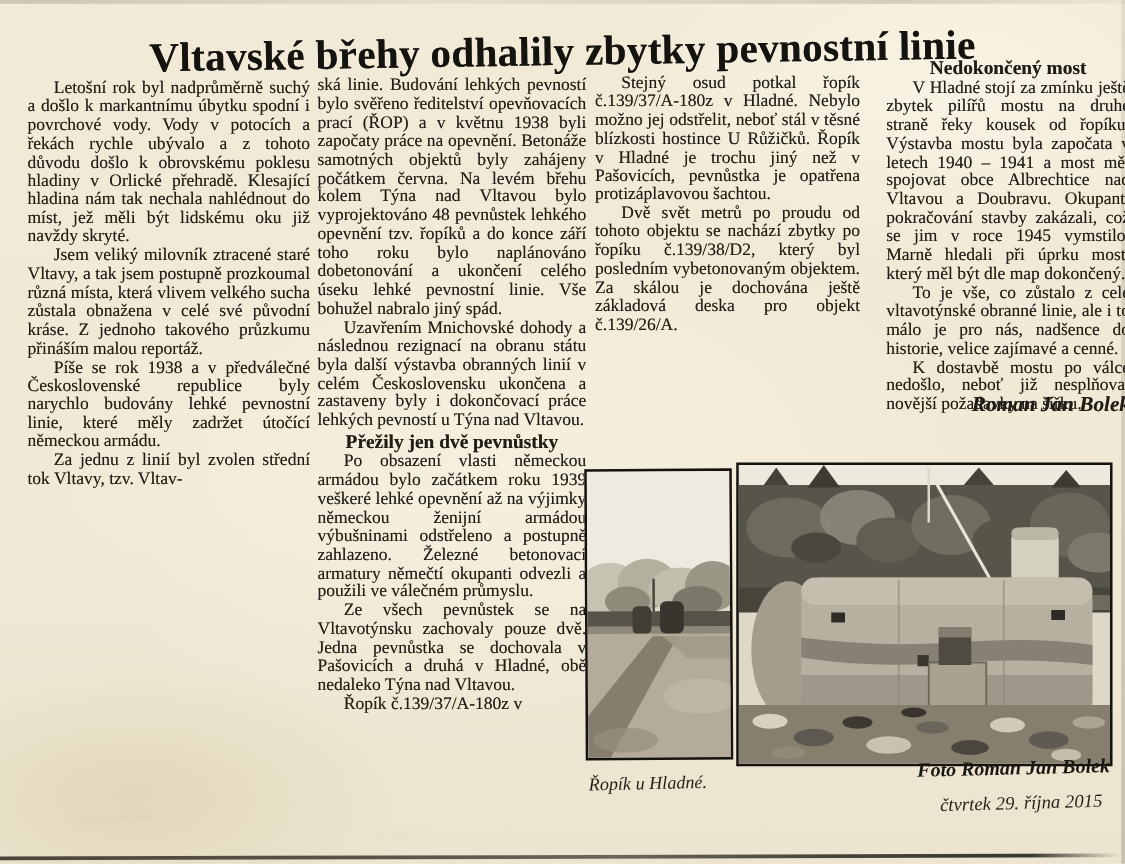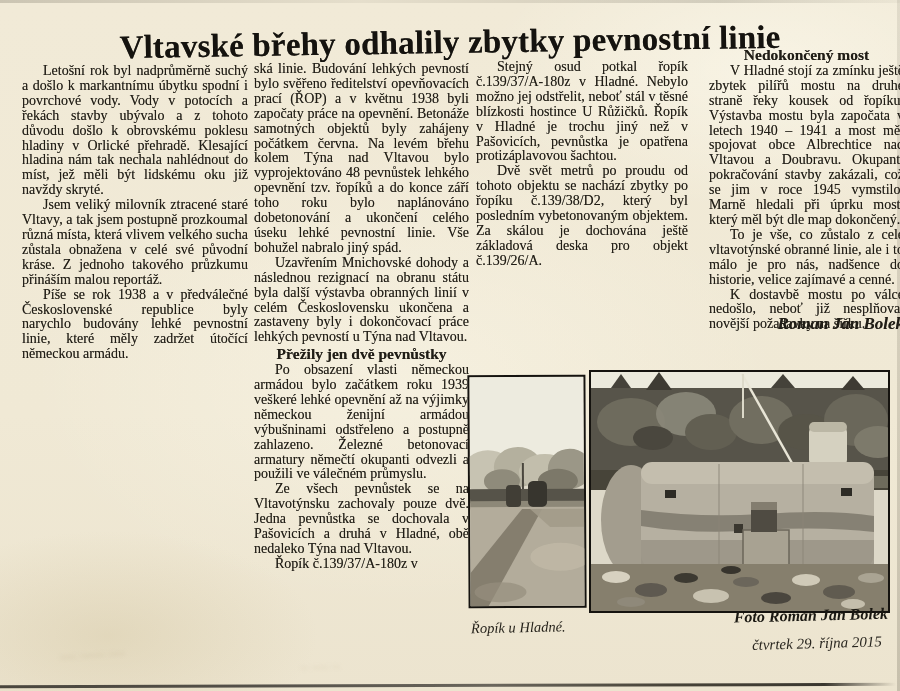--- a/index.html
+++ b/index.html
@@ -65,23 +65,24 @@
 </head>
 <body>
 
 <div class="page">
   <div class="edge-top"></div>
   <div class="edge-right"></div>
 
   <div class="title">Vltavské břehy odhalily zbytky pevnostní linie</div>
 
   <div class="col col1">
-    <p class="ind">Letošní rok byl nadprůměrně suchý a došlo k markantnímu úbytku spodní i povrchové vody. Vody v potocích a řekách stavby ubývalo a z tohoto důvodu došlo k obrovskému poklesu hladiny v Orlické přehradě. Klesající hladina nám tak nechala nahlédnout do míst, jež měli být lidskému oku již navždy skryté.</p>
+    <p class="ind">Letošní rok byl nadprůměrně suchý a došlo k markantnímu úbytku spodní i povrchové vody. Vody v potocích a řekách rychle ubývalo a z tohoto důvodu došlo k obrovskému poklesu hladiny v Orlické přehradě. Klesající hladina nám tak nechala nahlédnout do míst, jež měli být lidskému oku již navždy skryté.</p>
     <p class="ind">Jsem veliký milovník ztracené staré Vltavy, a tak jsem postupně prozkoumal různá místa, která vlivem velkého sucha zůstala obnažena v celé své původní kráse. Z jednoho takového průzkumu přináším malou reportáž.</p>
     <p class="ind">Píše se rok 1938 a v předválečné Československé republice byly narychlo budovány lehké pevnostní linie, které měly zadržet útočící německou armádu.</p>
+    <p class="ind">Za jednu z linií byl zvolen střední tok Vltavy, tzv. Vltav-</p>
   </div>
 
   <div class="col col2">
     <p>ská linie. Budování lehkých pevností bylo svěřeno ředitelství opevňovacích prací (ŘOP) a v květnu 1938 byli započaty práce na opevnění. Betonáže samotných objektů byly zahájeny počátkem června. Na levém břehu kolem Týna nad Vltavou bylo vyprojektováno 48 pevnůstek lehkého opevnění tzv. řopíků a do konce září toho roku bylo naplánováno dobetonování a ukončení celého úseku lehké pevnostní linie. Vše bohužel nabralo jiný spád.</p>
     <p class="ind">Uzavřením Mnichovské dohody a následnou rezignací na obranu státu byla další výstavba obranných linií v celém Československu ukončena a zastaveny byly i dokončovací práce lehkých pevností u Týna nad Vltavou.</p>
     <div class="subhead">Přežily jen dvě pevnůstky</div>
     <p class="ind">Po obsazení vlasti německou armádou bylo začátkem roku 1939 veškeré lehké opevnění až na výjimky německou ženijní armádou výbušninami odstřeleno a postupně zahlazeno. Železné betonovací armatury němečtí okupanti odvezli a použili ve válečném průmyslu.</p>
     <p class="ind">Ze všech pevnůstek se na Vltavotýnsku zachovaly pouze dvě. Jedna pevnůstka se dochovala v Pašovicích a druhá v Hladné, obě nedaleko Týna nad Vltavou.</p>
     <p class="ind">Řopík č.139/37/A-180z v</p>
   </div>

